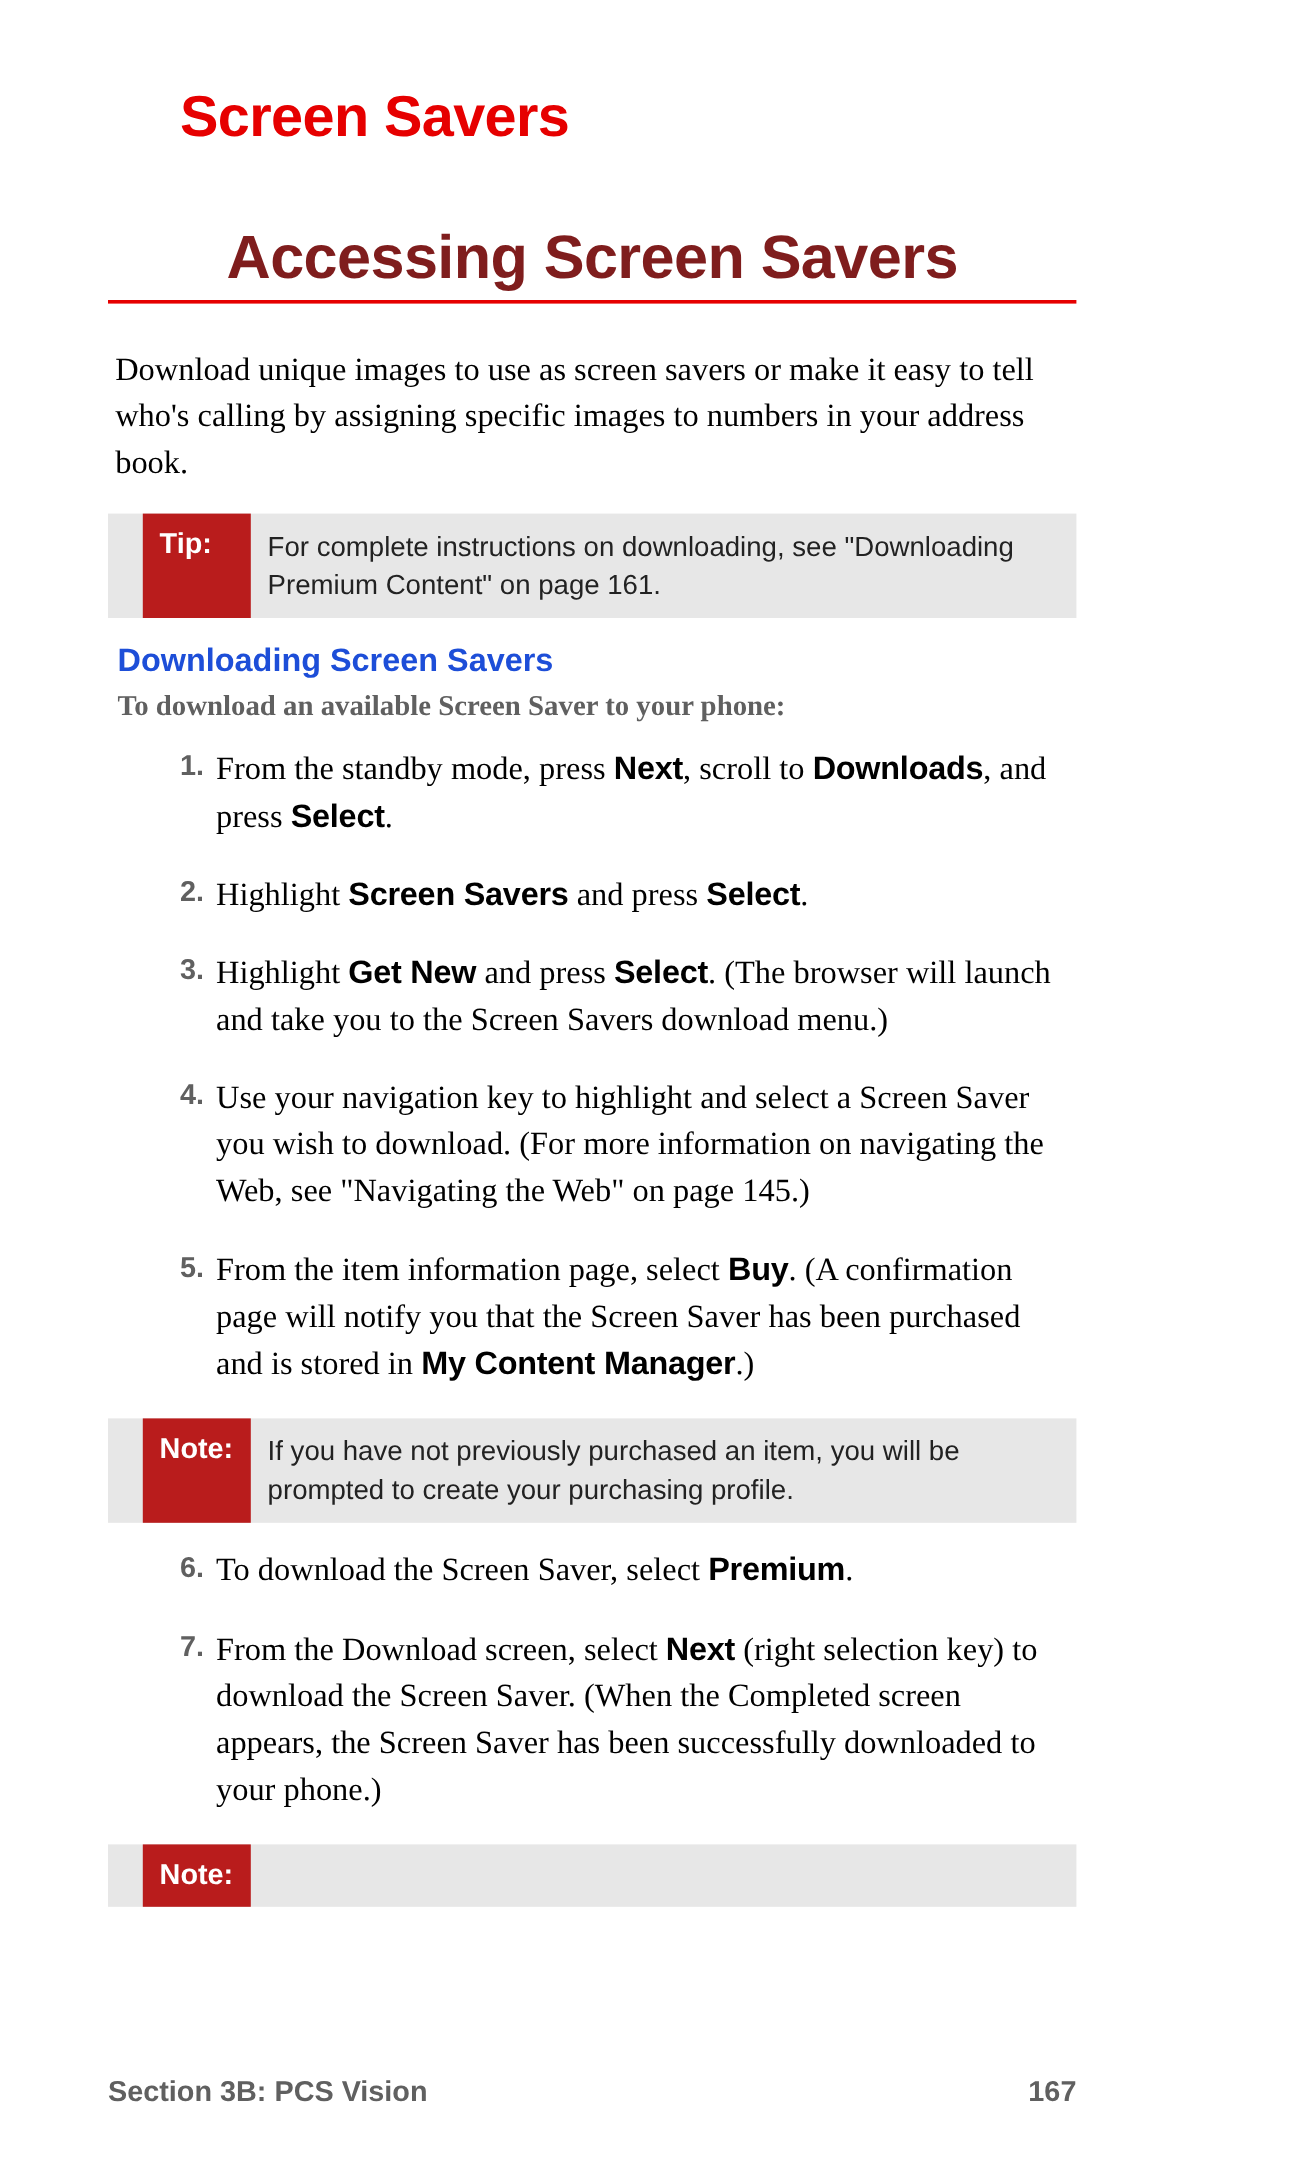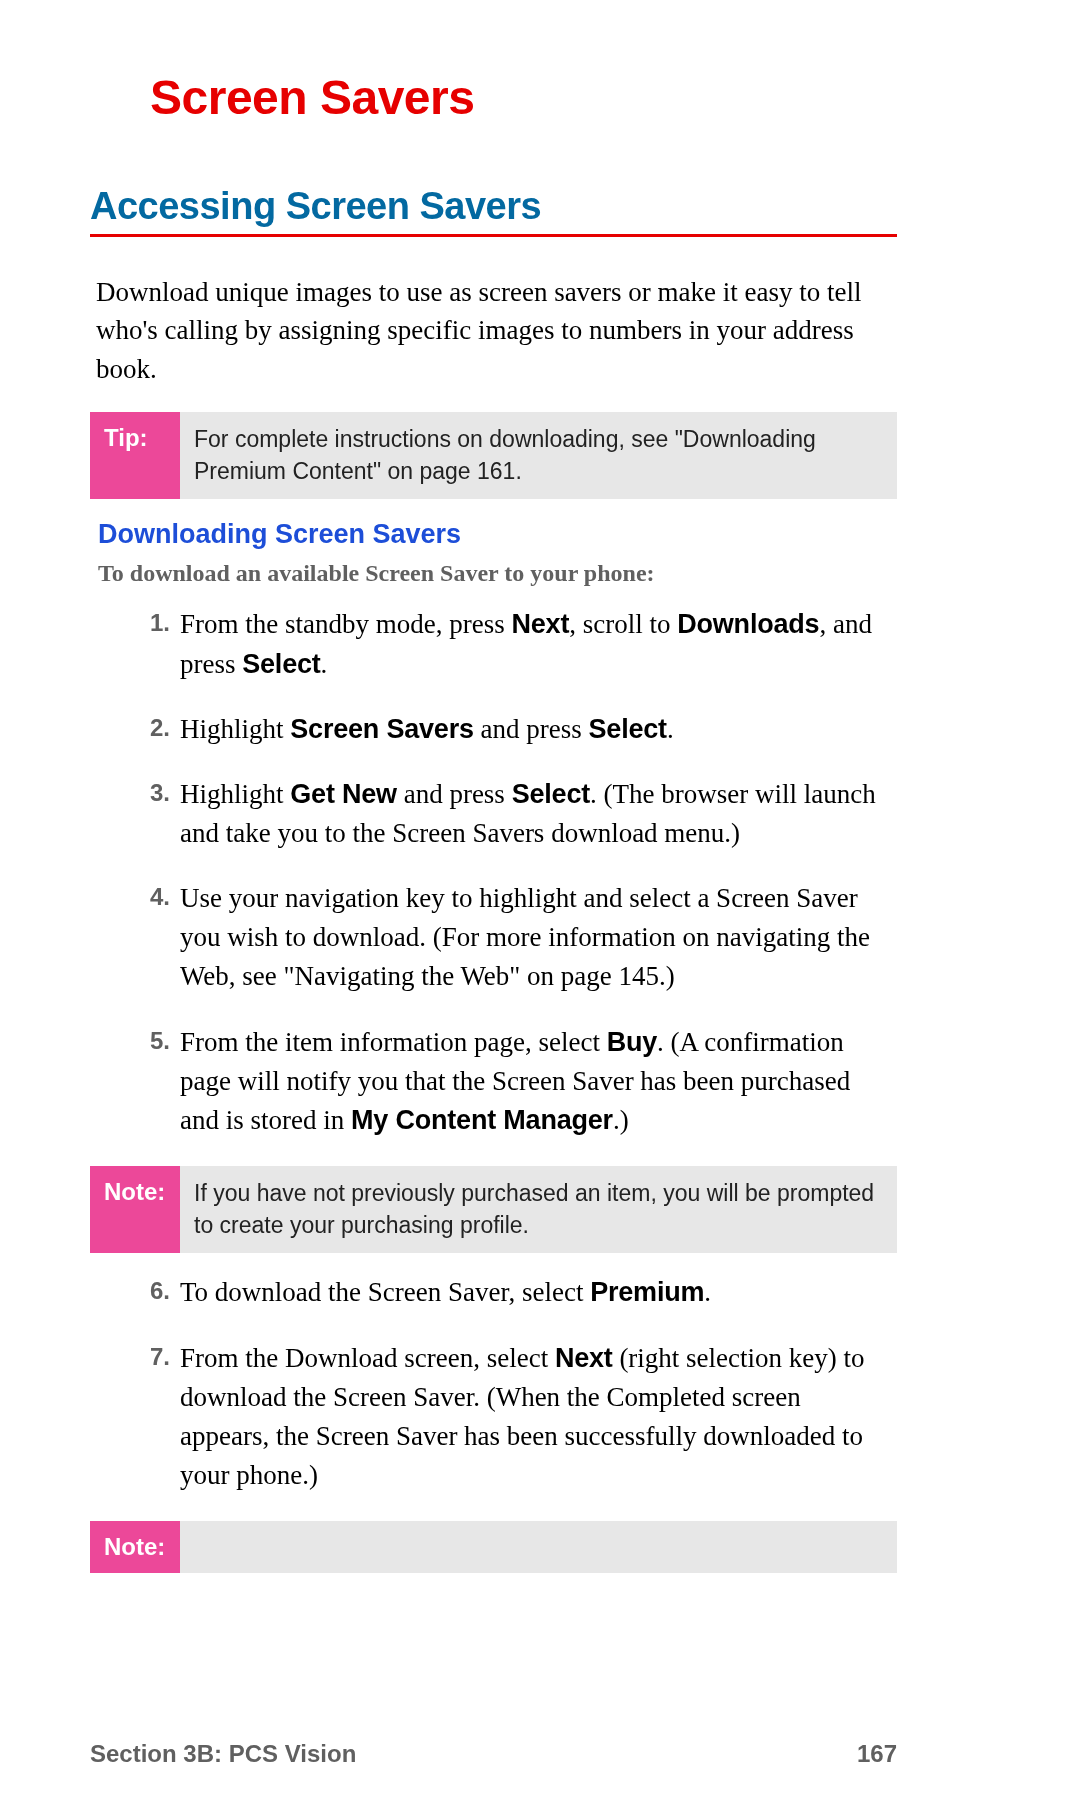--- a/index.html
+++ b/index.html
@@ -1,31 +1,31 @@
 <!DOCTYPE html>
 <html><head>
 <meta charset="utf-8">
 <style>
   * { box-sizing: border-box; margin: 0; padding: 0; }
   html, body { width: 1080px; height: 1800px; background: #fff; font-family: Georgia, 'Times New Roman', serif; color: #000; }
   .page { width: 987px; height: 1800px; position: relative; padding: 70px 90px 60px 90px; }
   .title { font-family: "Helvetica Neue", Helvetica, Arial, sans-serif; font-weight: 800; color: #e60000; font-size: 48px; margin-left: 60px; margin-bottom: 60px; letter-spacing: -0.5px; }
-  .section-heading { font-family: "Helvetica Neue", Helvetica, Arial, sans-serif; font-weight: 800; color: #0369a1; font-size: 38px; letter-spacing: -0.5px; padding-bottom: 6px; border-bottom: 3px solid #e60000; margin-bottom: 36px; }
+  .section-heading { font-family: "Helvetica Neue", Helvetica, Arial, sans-serif; font-weight: 800; color: #7f1d1d; font-size: 51px; letter-spacing: -0.5px; padding-bottom: 6px; border-bottom: 3px solid #e60000; margin-bottom: 36px; text-align: center; }
   .body-text { font-size: 27px; line-height: 1.42; margin-bottom: 24px; padding: 0 6px 0 6px; }
   .callout { display: flex; background: #e7e7e7; margin-bottom: 20px; }
-  .callout-label { font-family: "Helvetica Neue", Helvetica, Arial, sans-serif; background: #ec4899; color: #fff; font-weight: 700; padding: 12px 14px; min-width: 90px; font-size: 24px; }
+  .callout-label { font-family: "Helvetica Neue", Helvetica, Arial, sans-serif; background: #b91c1c; color: #fff; font-weight: 700; padding: 12px 14px; min-width: 90px; font-size: 24px; margin-left: 29px; }
   .callout-body { font-family: "Helvetica Neue", Helvetica, Arial, sans-serif; color: #222; font-size: 23px; line-height: 1.38; padding: 12px 18px 12px 14px; }
   .subhead { font-family: "Helvetica Neue", Helvetica, Arial, sans-serif; font-weight: 800; font-size: 27px; color: #1d4ed8; margin: 18px 0 10px 8px; }
   .leadline { font-family: Liberation Serif, serif; font-weight: 700; color: #606060; font-size: 24px; margin: 0 0 18px 8px; }
   .steps { margin: 0 6px 18px 48px; }
   .step { display: flex; margin-bottom: 26px; }
   .step-num { font-family: "Helvetica Neue", Helvetica, Arial, sans-serif; font-weight: 800; color: #606060; font-size: 24px; width: 42px; flex: 0 0 42px; text-align: right; padding-right: 10px; line-height: 1.5; }
   .step-body { font-size: 27px; line-height: 1.45; flex: 1; }
   .b { font-family: "Helvetica Neue", Helvetica, Arial, sans-serif; font-weight: 800; letter-spacing: -0.2px; }
-  .footer { position: absolute; left: 90px; right: 90px; bottom: 32px; display: flex; justify-content: space-between; font-family: "Helvetica Neue", Helvetica, Arial, sans-serif; font-weight: 700; color: #606060; font-size: 24px; }
+  .footer { position: absolute; left: 90px; right: 90px; bottom: 42px; display: flex; justify-content: space-between; font-family: "Helvetica Neue", Helvetica, Arial, sans-serif; font-weight: 700; color: #606060; font-size: 24px; }
 </style>
 </head>
 <body>
 
 <div class="page">
 
   <div class="title">Screen Savers</div>
 
   <div class="section-heading">Accessing Screen Savers</div>
 

